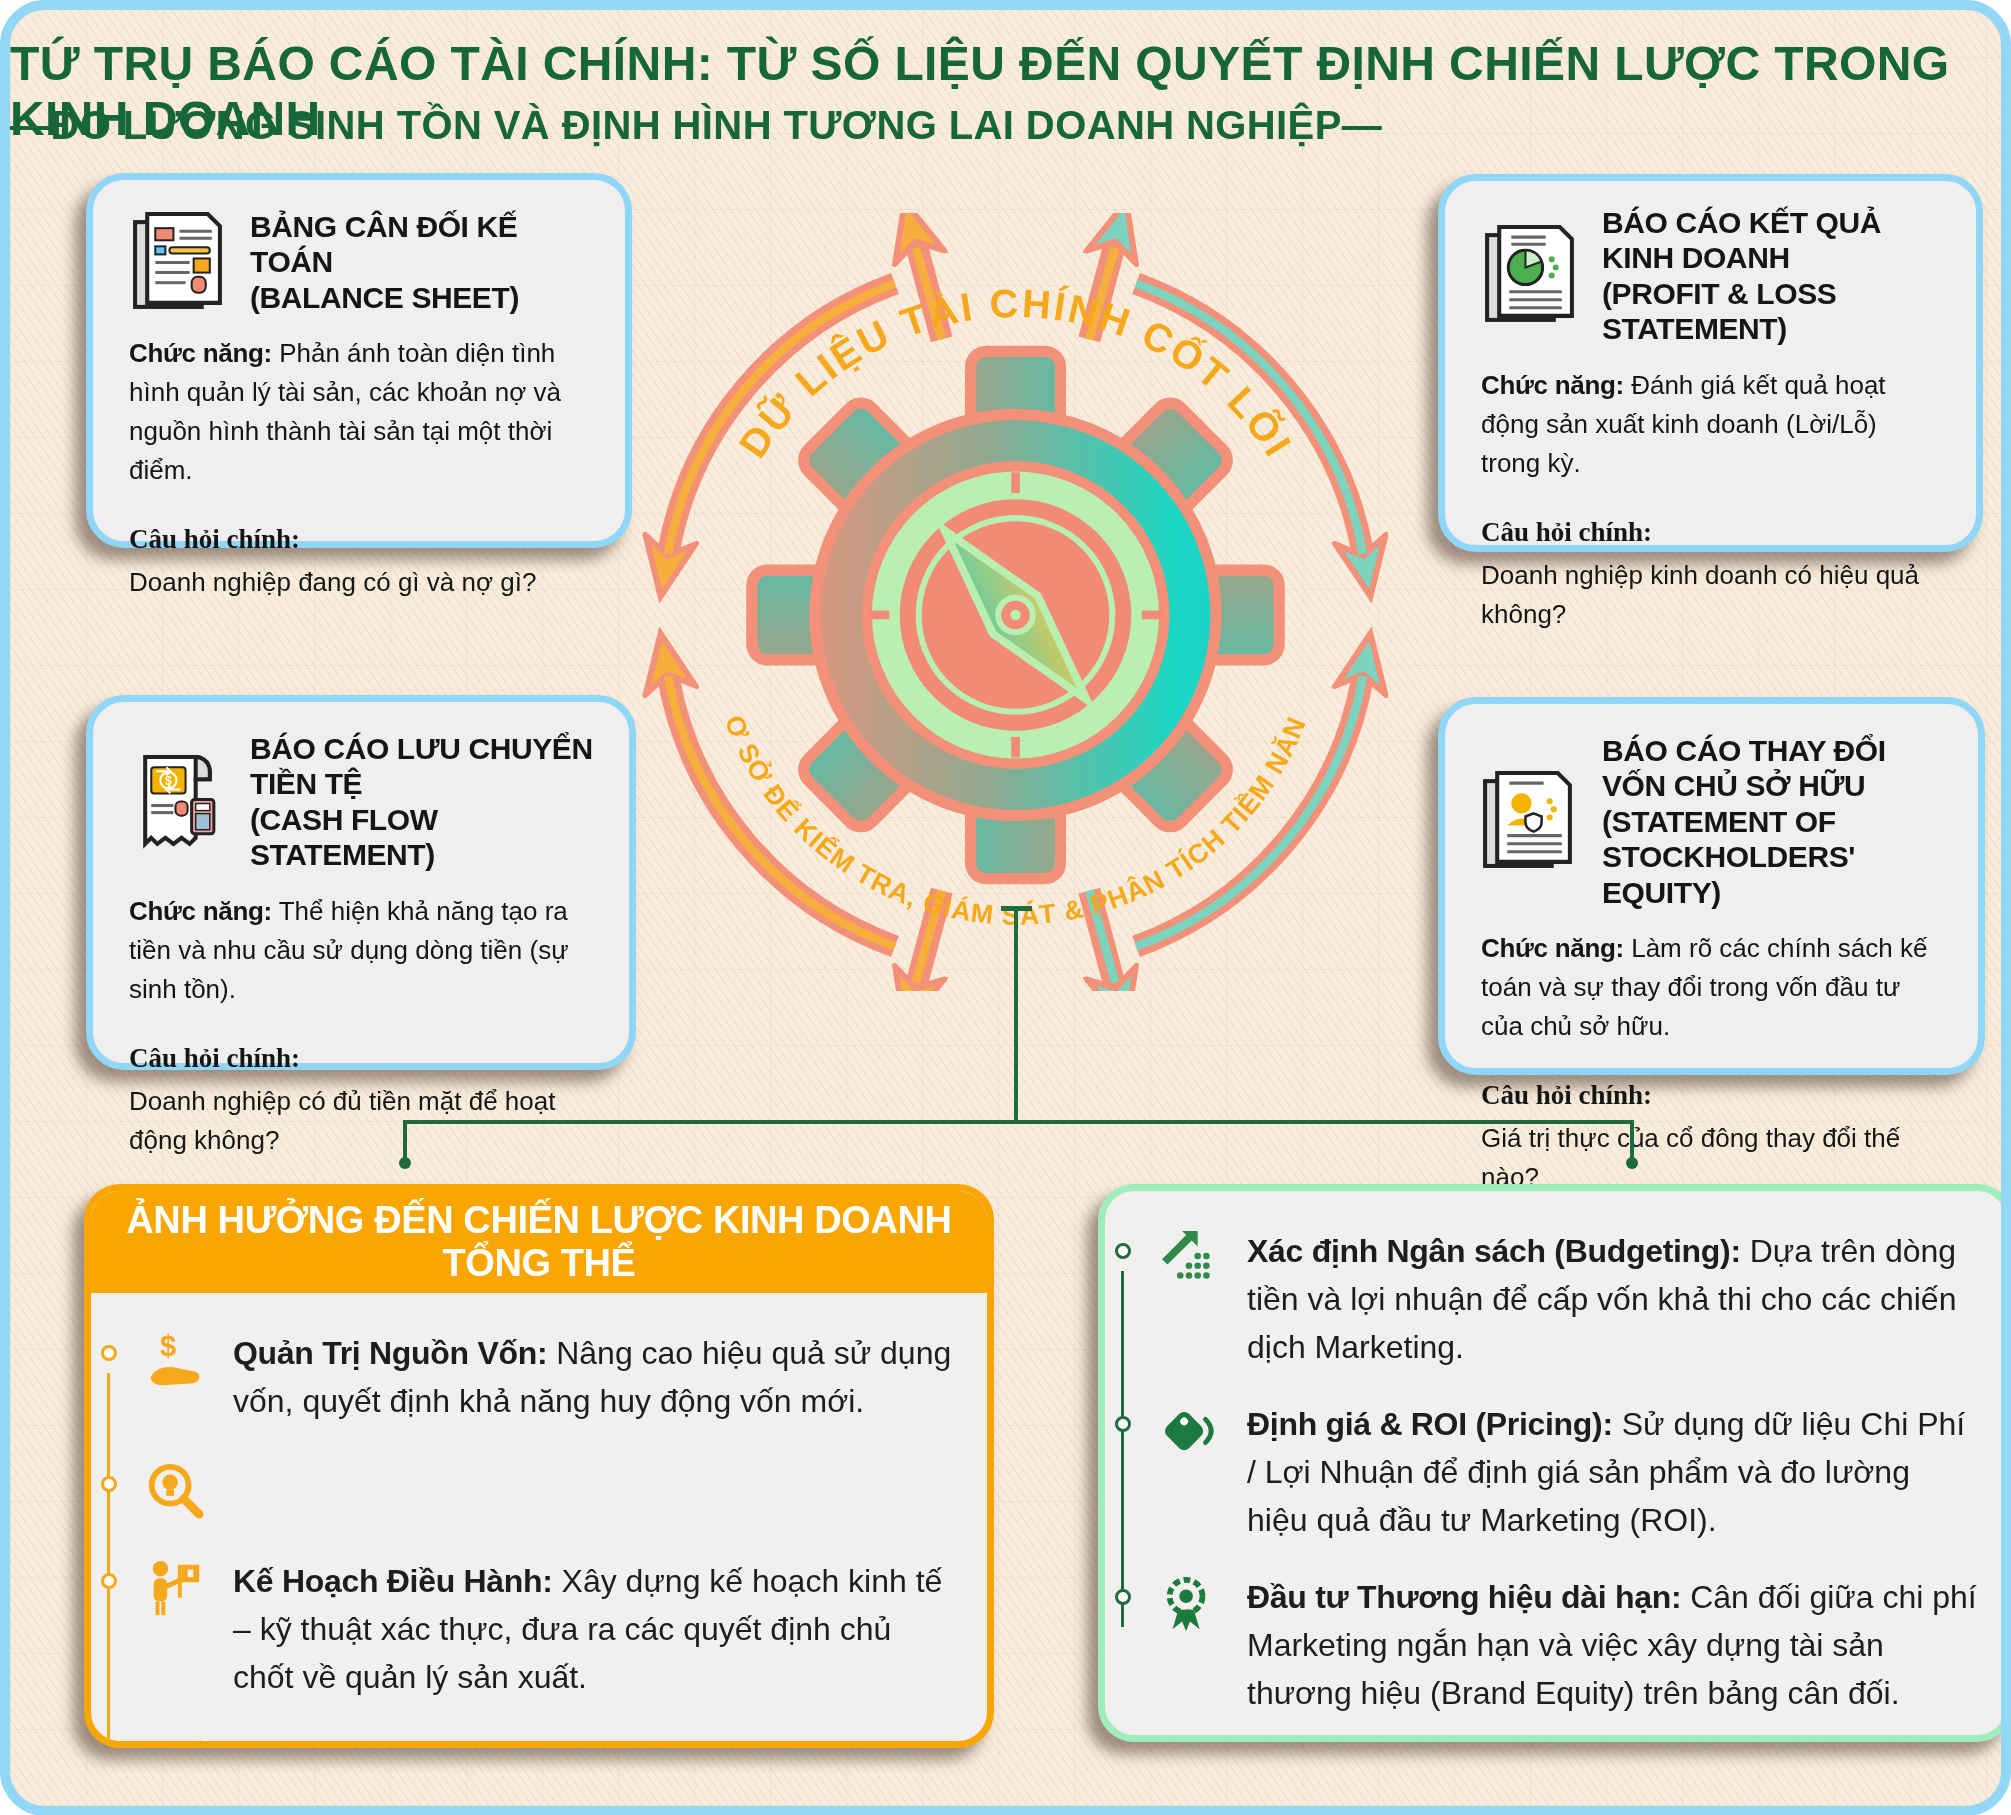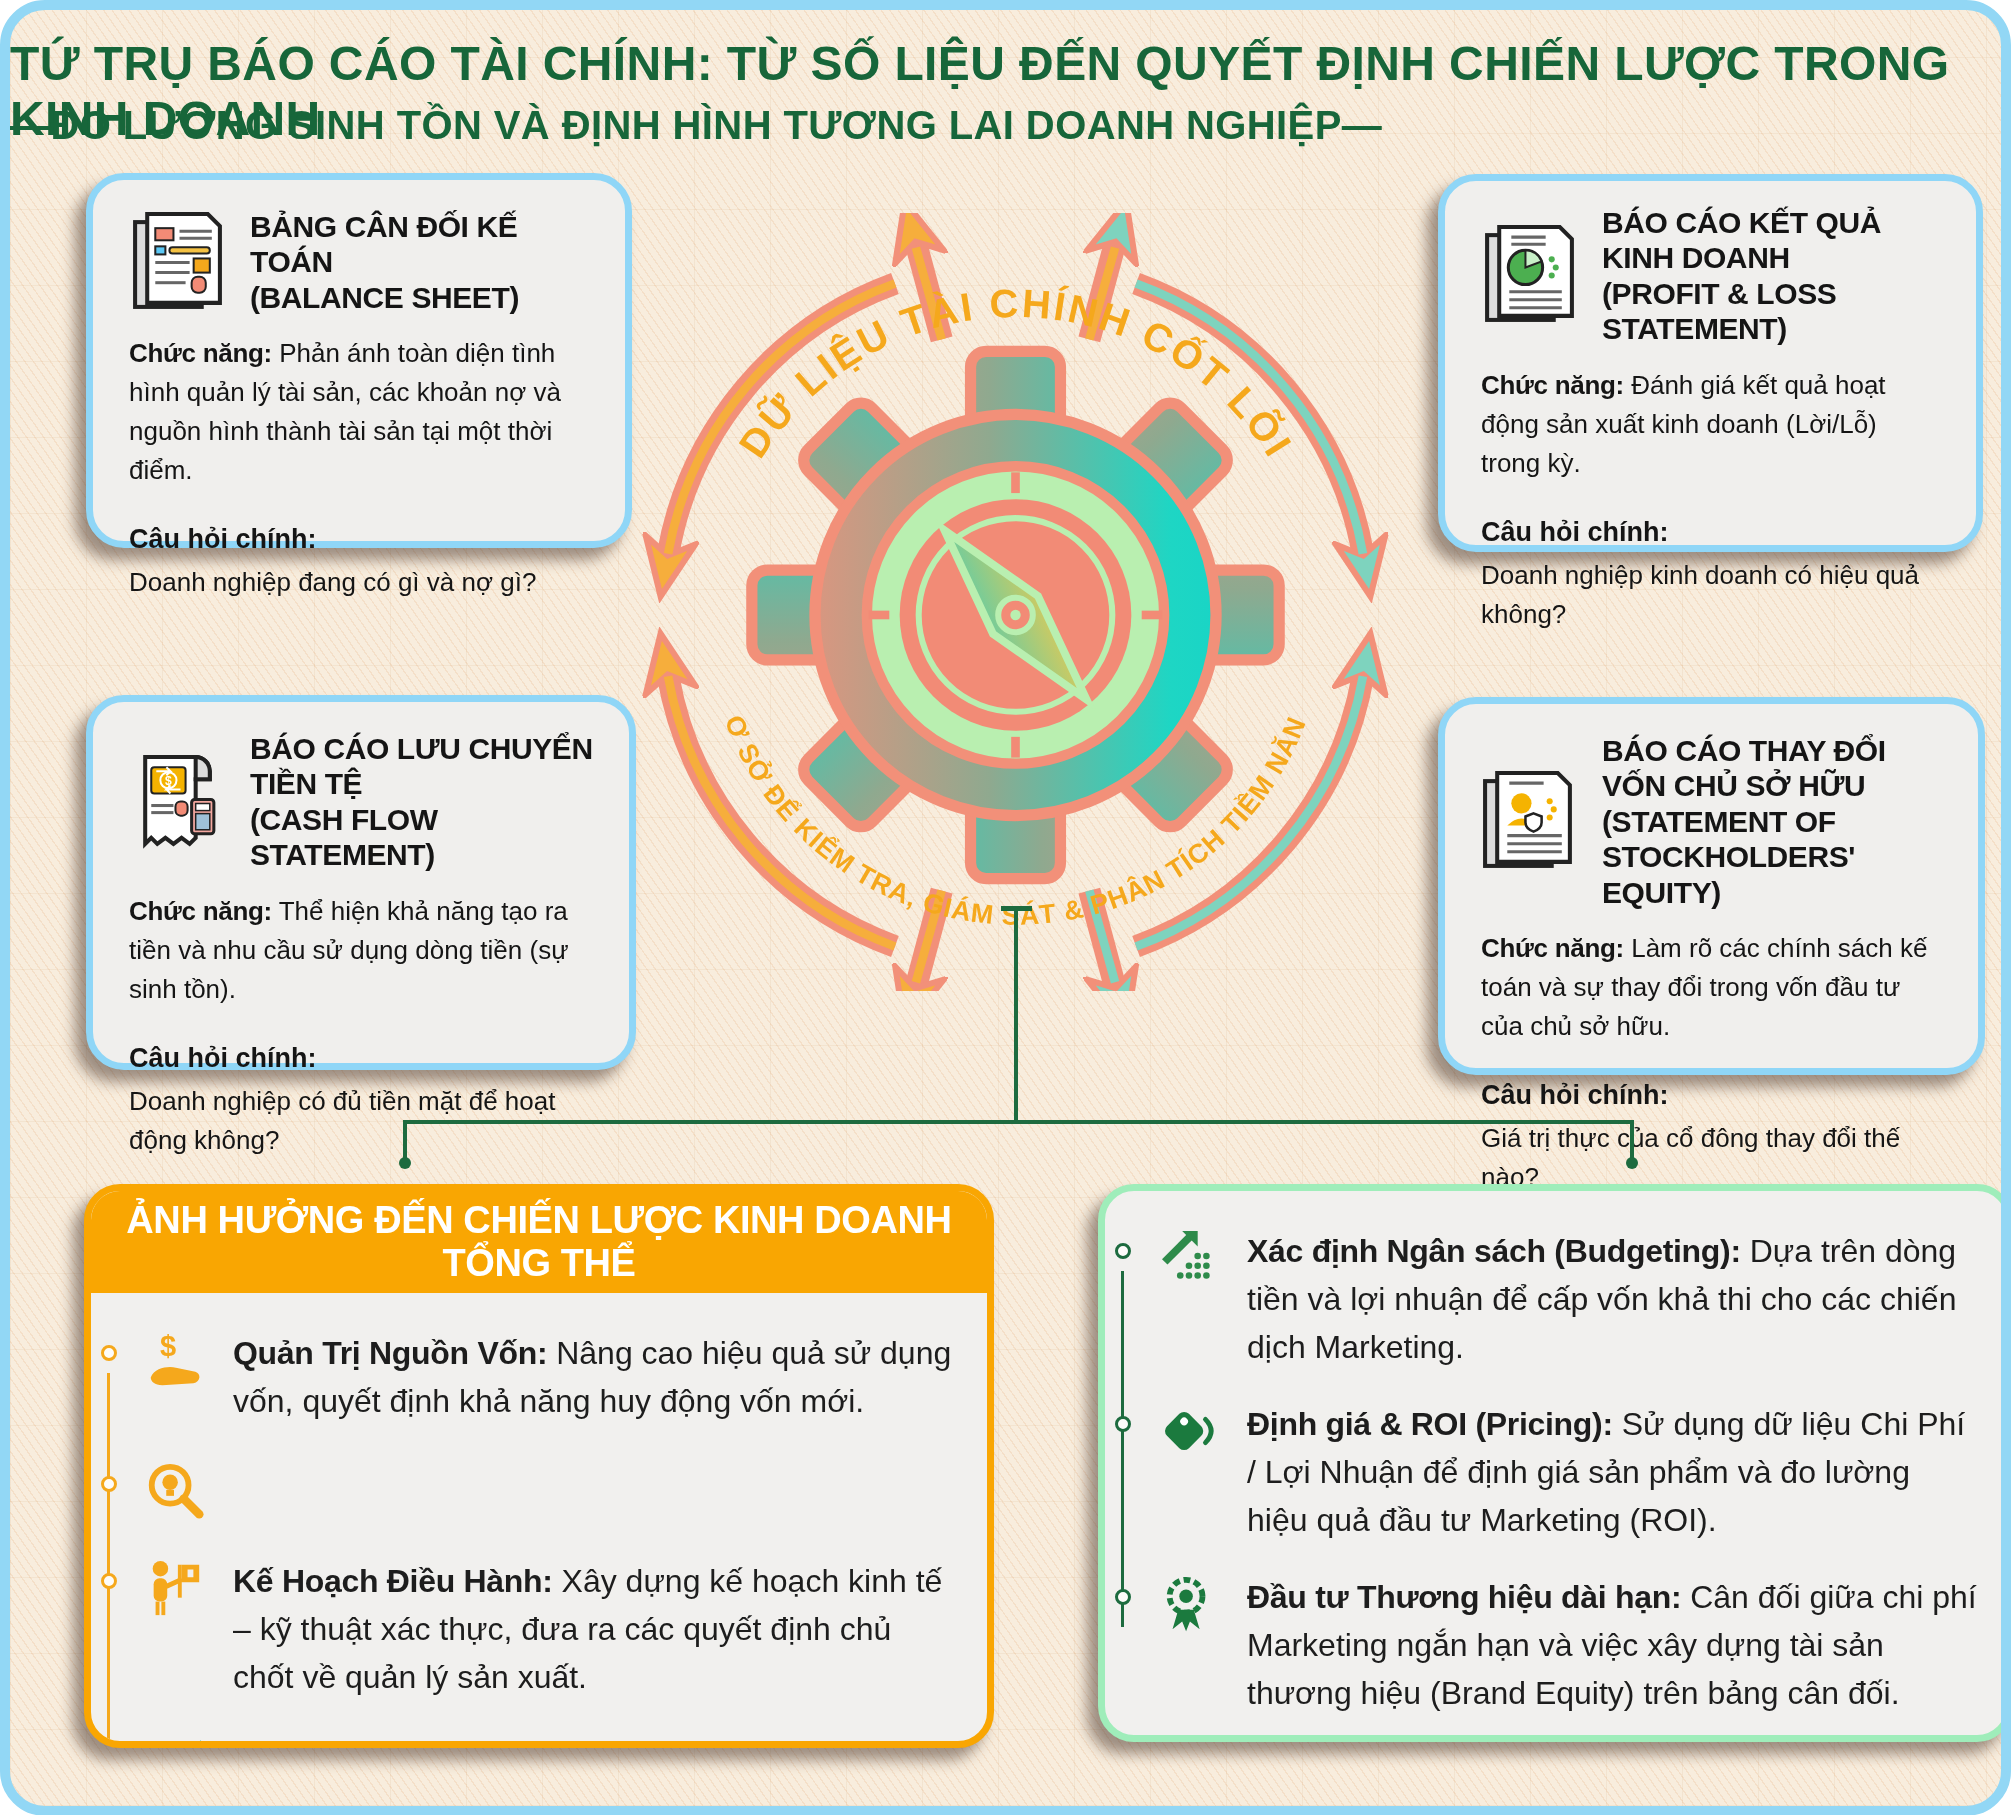--- a/index.html
+++ b/index.html
@@ -31,21 +31,21 @@
   .card.tl{left:76px;top:163px;width:546px;height:375px;}
   .card.tr{left:1428px;top:164px;width:545px;height:378px;padding-top:24px;}
   .card.bl{left:76px;top:685px;width:550px;height:375px;}
   .card.br{left:1428px;top:687px;width:547px;height:378px;}
   .card-head{display:flex;align-items:center;gap:24px;margin-bottom:19px;}
   .card-ico{flex:0 0 auto;width:97px;height:105px;}
   .card-title{font-size:30px;line-height:1.18;font-weight:800;letter-spacing:-0.4px;}
   .card p{margin:0 0 8.6px 0;font-size:26px;line-height:1.5;}
   .card .lbl{font-weight:800;letter-spacing:-0.3px;}
   .card .qblock{margin-top:29px;}
-  .card .qlbl{display:block;font-weight:800;font-size:27px;margin-bottom:3.5px;}
+  .card .qlbl{display:block;font-weight:800;font-size:27px;margin-bottom:3.5px;font-family:Liberation Serif, serif;}
   
   .core{position:absolute;left:599px;top:203px;width:813px;height:778px;pointer-events:none;}
   
   .conn{position:absolute;background:#1D6B3F;}
   .dot{position:absolute;width:12px;height:12px;border-radius:50%;background:#1D6B3F;}
   
   .panel{
     position:absolute;box-sizing:border-box;border-radius:36px;
     box-shadow:-10.4px 12px 14px rgba(70,50,40,0.5);overflow:hidden;background:#F1F0EE;
   }

